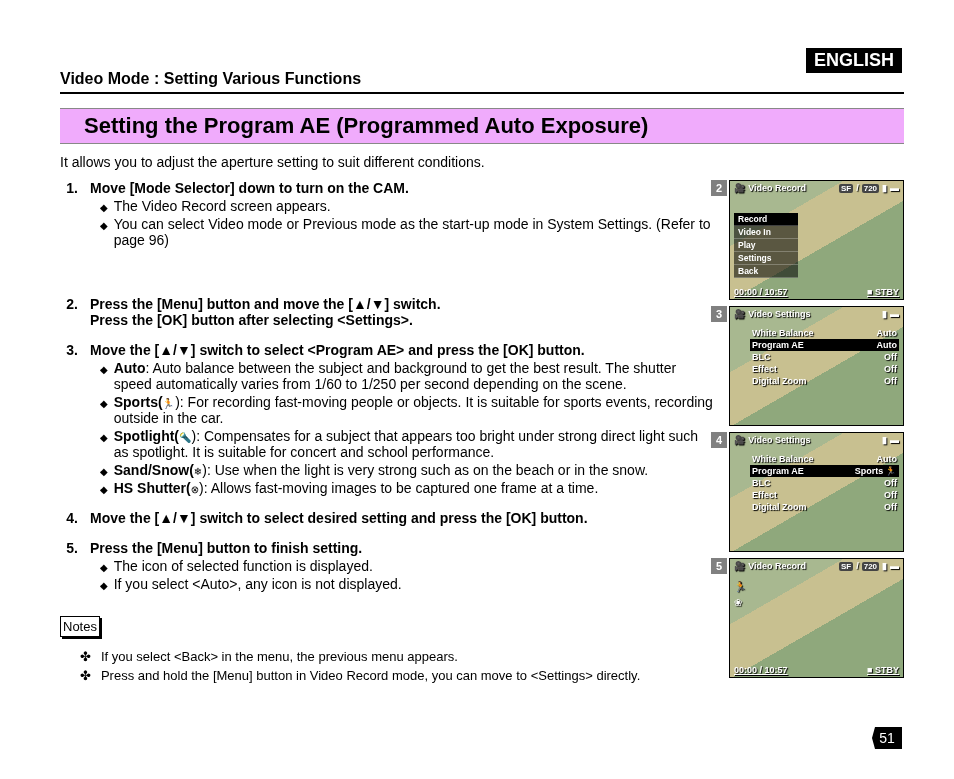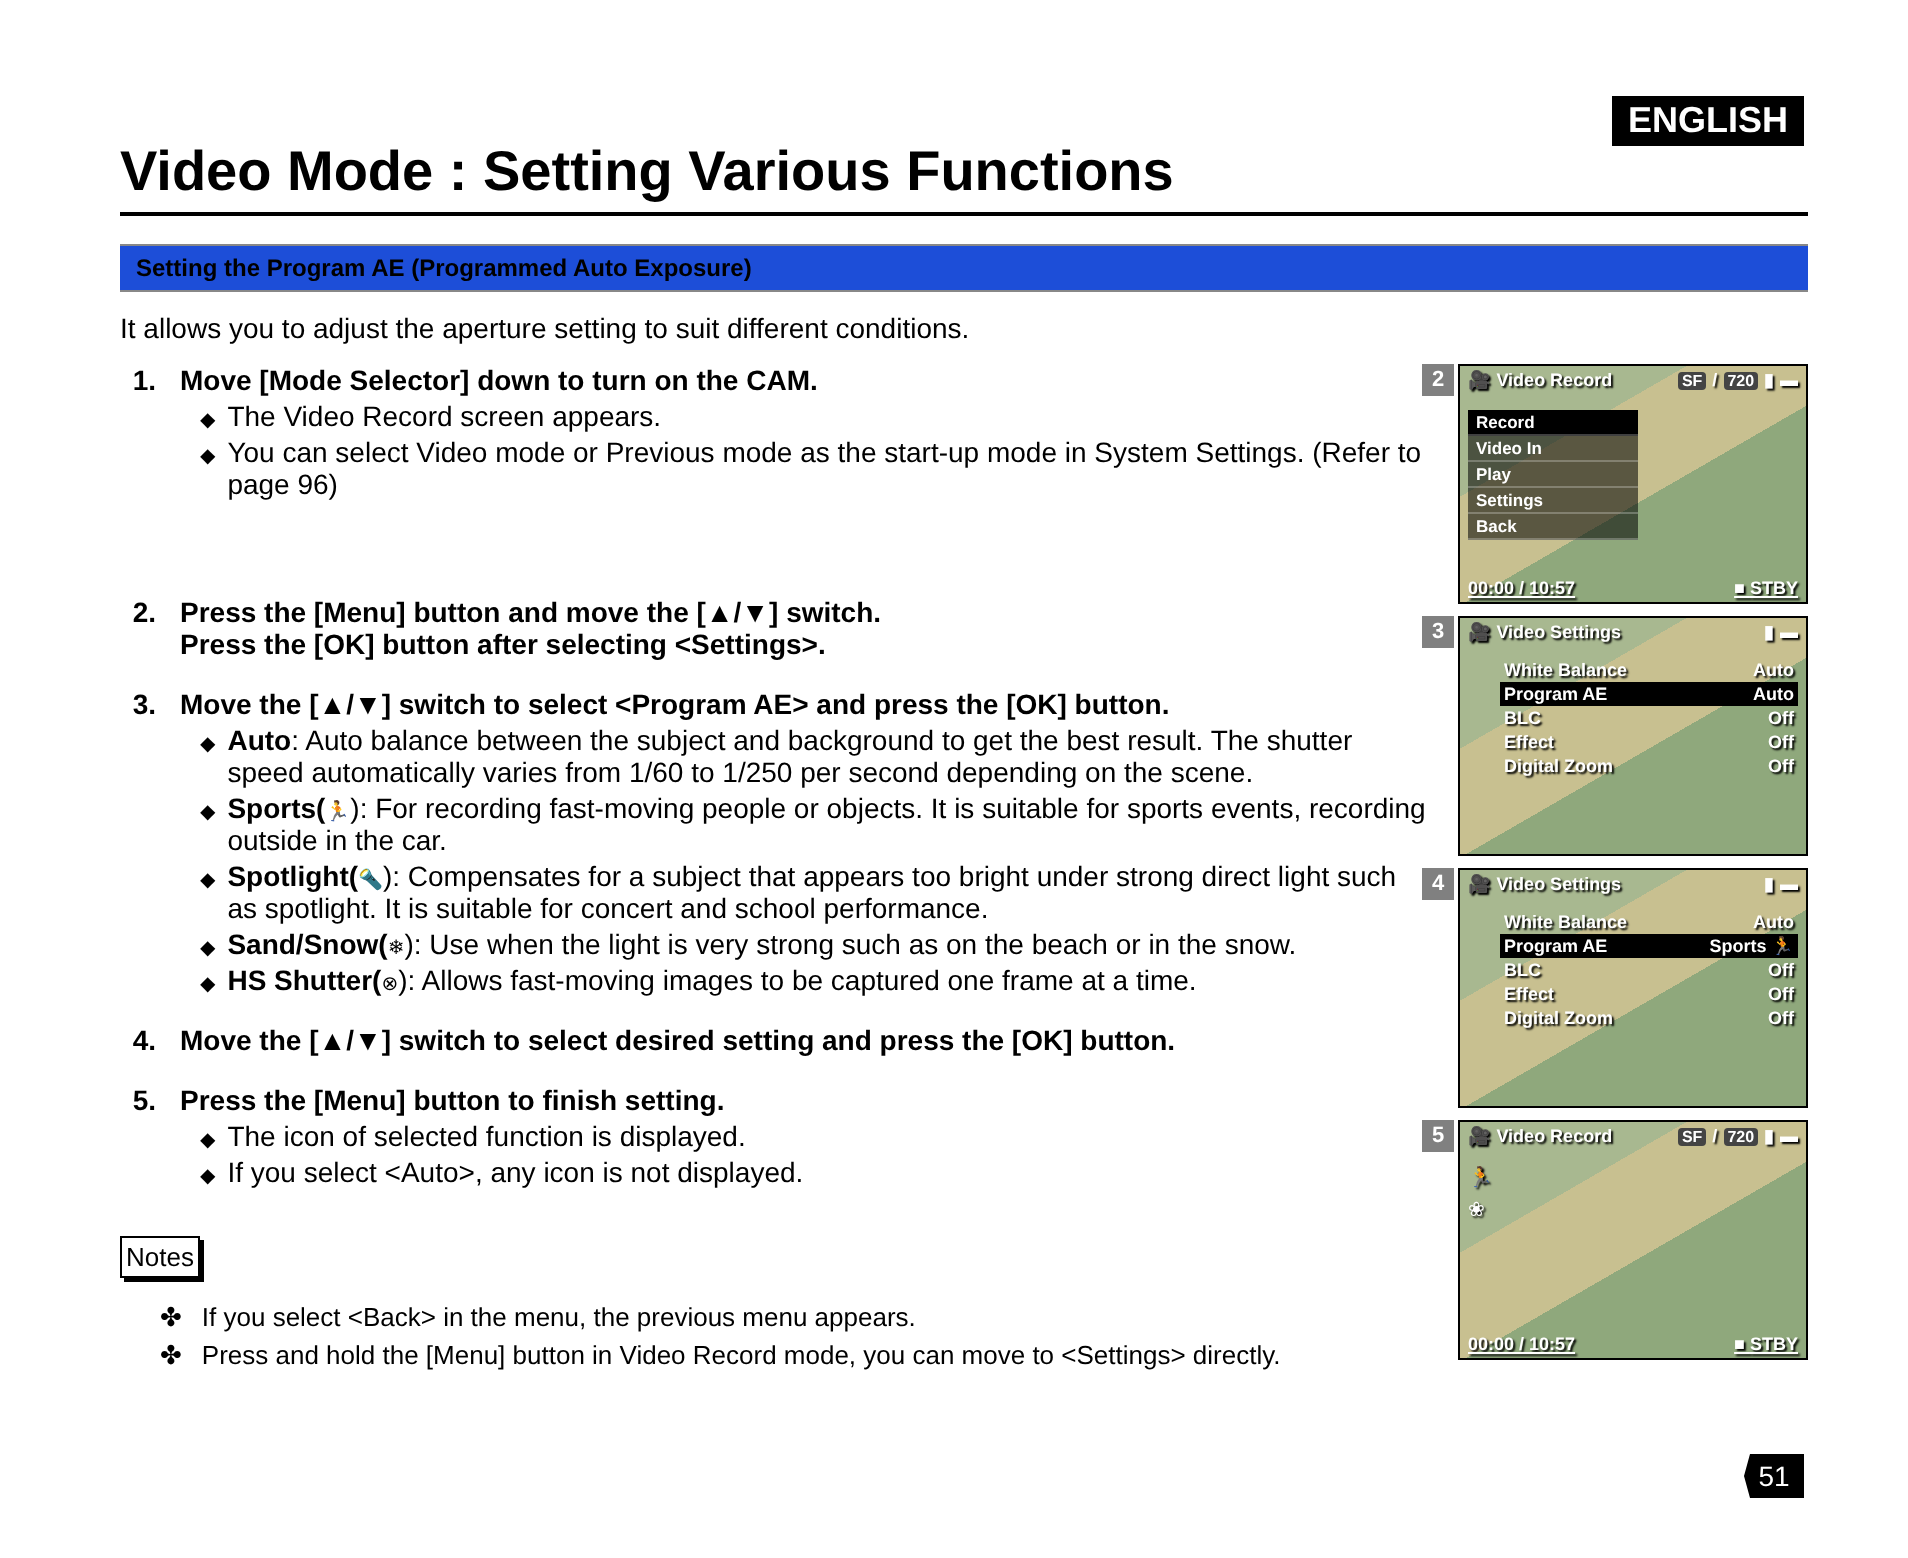--- a/index.html
+++ b/index.html
@@ -17,34 +17,34 @@
     position: absolute;
     top: 48px;
     right: 52px;
     background: #000;
     color: #fff;
     font-weight: bold;
     font-size: 18px;
     padding: 2px 8px;
   }
   .page-title {
-    font-size: 28px;
+    font-size: 16px;
     font-weight: bold;
     border-bottom: 2px solid #000;
     padding-bottom: 4px;
     margin-top: 40px;
     margin-bottom: 14px;
   }
   .section-title {
-    background: #1d4ed8;
+    background: #f0abfc;
     border-top: 1px solid #888;
     border-bottom: 1px solid #888;
-    font-size: 12px;
-    font-weight: bold;
-    padding: 4px 8px;
+    font-size: 22px;
+    font-weight: bold;
+    padding: 4px 24px;
     margin-bottom: 10px;
   }
   .intro {
     margin-bottom: 10px;
   }
   .content-area {
     display: flex;
     gap: 12px;
   }
   .steps {
@@ -107,22 +107,22 @@
     background: #444;
     color: #fff;
     font-size: 8px;
     padding: 0 2px;
     border-radius: 2px;
     text-shadow: none;
   }
   .menu-list {
     position: absolute;
     left: 4px;
-    top: 22px;
-    width: 85px;
+    top: 32px;
+    width: 64px;
     background: rgba(0,0,0,.55);
   }
   .menu-list div {
     padding: 1px 4px;
     font-size: 8.5px;
     font-weight: bold;
     color: #fff;
     border-bottom: 1px solid rgba(255,255,255,.25);
   }
   .menu-list div.hl { background: #000; }

